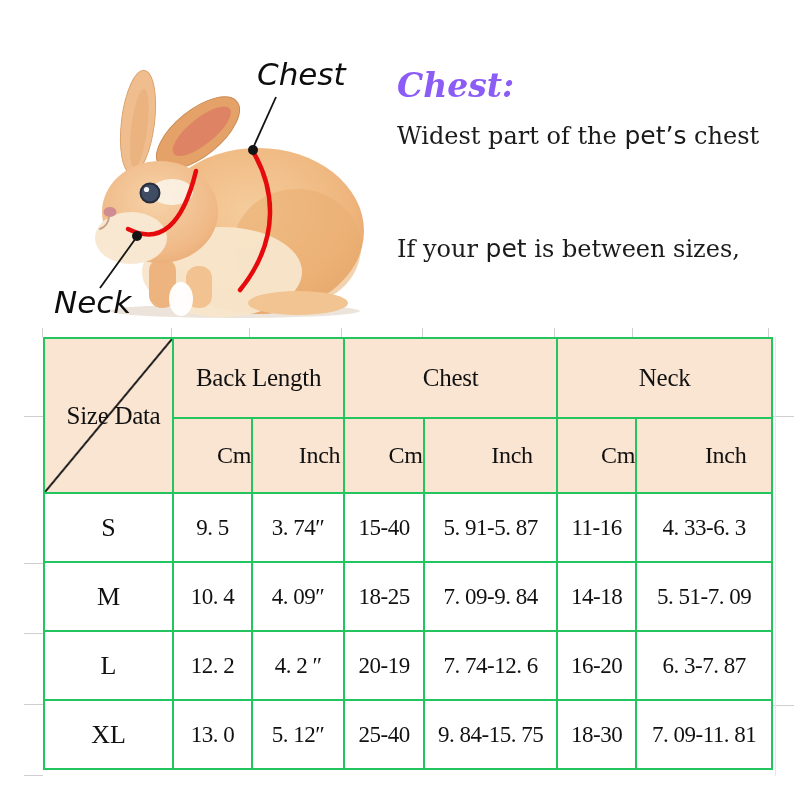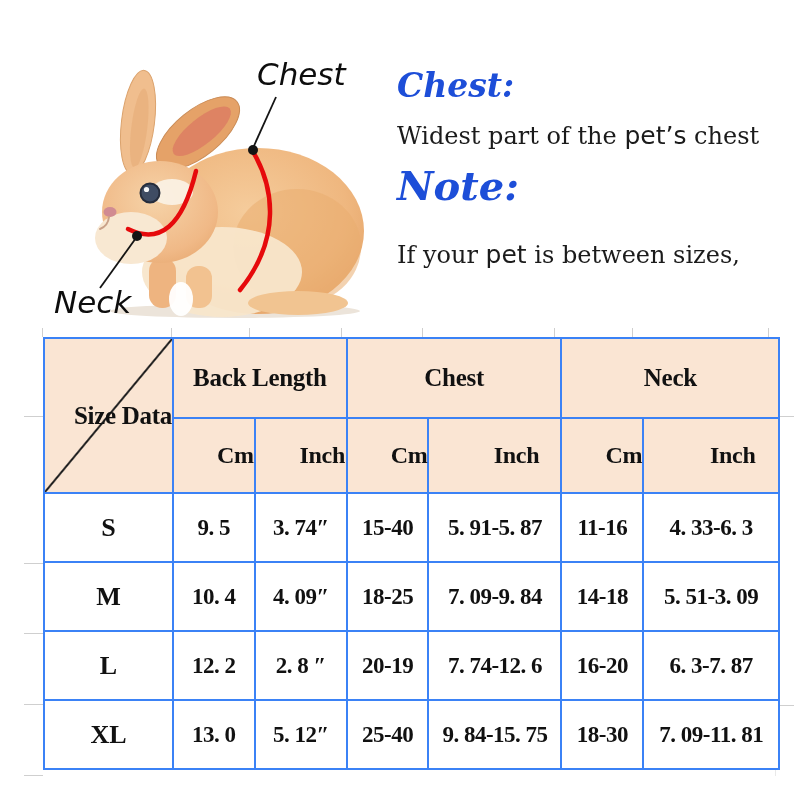--- a/index.html
+++ b/index.html
@@ -10,49 +10,49 @@
   .hero{position:absolute;left:0;top:0;width:800px;height:332px;}
   .rabbit-svg{position:absolute;left:0;top:0;}
 
   .rlabel{position:absolute;font-family:"DejaVu Sans",sans-serif;font-style:italic;
           font-size:31px;color:#0d0d0d;white-space:nowrap;}
   .rlabel.chest{left:257px;top:56px;}
   .rlabel.neck{left:54px;top:284px;}
 
   .info{position:absolute;left:0;top:0;width:800px;height:332px;}
   .info .heading{position:absolute;font-family:"DejaVu Serif",serif;font-style:italic;
-                 font-weight:bold;color:#1d4ed8;white-space:nowrap;}
+                 font-weight:bold;color:#8b5cf6;white-space:nowrap;}
   .info .h-chest{left:397px;top:66px;font-size:33px;}
   .info .h-note{left:397px;top:162px;font-size:40px;}
   .info .line{position:absolute;left:397px;font-family:"DejaVu Serif",serif;font-size:24px;
               color:#1b1b1b;white-space:nowrap;}
   .info .l1{top:121px;}
-  .info .l2{top:240px;}
+  .info .l2{top:234px;}
   .info .l3{top:270px;}
   .petword{font-family:"DejaVu Sans",sans-serif;font-size:25px;}
 
   
   .tickv{position:absolute;width:1px;height:9px;top:328px;background:#cfcfcf;}
   .tickh{position:absolute;height:1px;background:#cfcfcf;}
   .gridlong{position:absolute;left:775px;top:337px;width:1px;height:439px;background:#e9e9e9;}
 
   
   table.size-table{position:absolute;left:43px;top:337px;border-collapse:collapse;
                    table-layout:fixed;background:#ffffff;color:#111111;}
-  .size-table th,.size-table td{border:2px solid #3b82f6;text-align:center;vertical-align:middle;
-                   padding:0;font-weight:bold;font-family:"Liberation Serif",serif;
+  .size-table th,.size-table td{border:2px solid #22c55e;text-align:center;vertical-align:middle;
+                   padding:0;font-weight:normal;font-family:"Liberation Serif",serif;
                    letter-spacing:-0.3px;}
   .size-table thead th{background:#fae5d3;}
   .size-table tr.r1 th{height:78px;font-size:25px;}
   .size-table tr.r2 th{height:73px;font-size:24px;padding-left:43px;}
   .size-table tbody tr{height:69px;}
   .size-table td{font-size:23px;letter-spacing:-0.5px;white-space:nowrap;}
   .size-table td.size{font-size:26px;letter-spacing:0;}
   .size-table th.corner{
-      text-align:right;padding-left:10px;font-size:25px;
+      text-align:center;padding-left:10px;font-size:25px;
       background:
         linear-gradient(to bottom right,
           rgba(0,0,0,0) calc(50% - 1.6px),
           #1f1f1f calc(50% - 0.4px),
           #1f1f1f calc(50% + 0.4px),
           rgba(0,0,0,0) calc(50% + 1.6px)),
         #fae5d3;}
 </style>
 </head>
 <body>
@@ -114,21 +114,20 @@
     </svg>
 
     <div class="rlabel chest">Chest</div>
     <div class="rlabel neck">Neck</div>
 
     <div class="info">
       <div class="heading h-chest">Chest:</div>
       <div class="line l1">
         <span>Widest part of the </span><span class="petword">pet’s</span><span> chest</span>
       </div>
-      <div class="heading h-note">Note:</div>
       <div class="line l2">
         <span>If your </span><span class="petword">pet</span><span> is between sizes,</span>
       </div>
     </div>
   </div>
 
   <div>
     <div class="tickv" style="left:42px"></div>
     <div class="tickv" style="left:171px"></div>
     <div class="tickv" style="left:249px"></div>
@@ -183,26 +182,26 @@
         <td>11-16</td>
         <td>4. 33-6. 3</td>
       </tr>
       <tr>
         <td class="size">M</td>
         <td>10. 4</td>
         <td>4. 09″</td>
         <td>18-25</td>
         <td>7. 09-9. 84</td>
         <td>14-18</td>
-        <td>5. 51-3. 09</td>
+        <td>5. 51-7. 09</td>
       </tr>
       <tr>
         <td class="size">L</td>
         <td>12. 2</td>
-        <td>2. 8 ″</td>
+        <td>4. 2 ″</td>
         <td>20-19</td>
         <td>7. 74-12. 6</td>
         <td>16-20</td>
         <td>6. 3-7. 87</td>
       </tr>
       <tr>
         <td class="size">XL</td>
         <td>13. 0</td>
         <td>5. 12″</td>
         <td>25-40</td>

